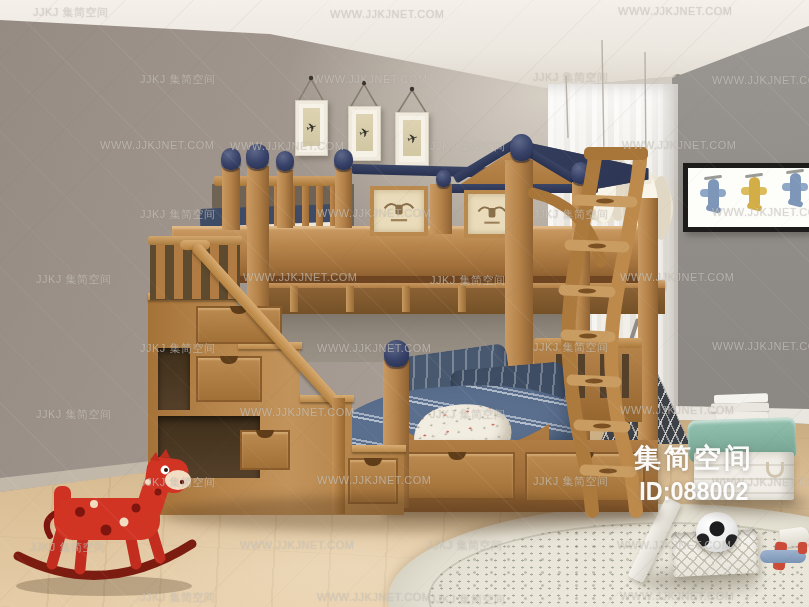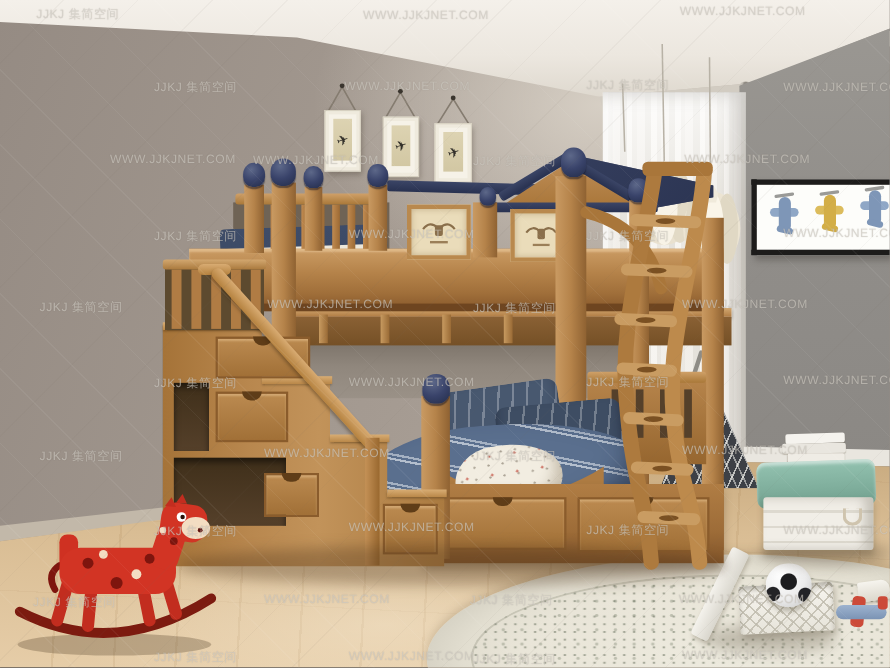--- a/index.html
+++ b/index.html
@@ -506,13 +506,17 @@
       <span class="wm" style="left: 712px; top: 476px;">WWW.JJKJNET.COM</span>
       <span class="wm" style="left: 30px; top: 540px;">JJKJ 集简空间</span>
       <span class="wm" style="left: 240px; top: 539px;">WWW.JJKJNET.COM</span>
       <span class="wm" style="left: 427px; top: 538px;">JJKJ 集简空间</span>
       <span class="wm" style="left: 617px; top: 539px;">WWW.JJKJNET.COM</span>
       <span class="wm" style="left: 140px; top: 590px;">JJKJ 集简空间</span>
       <span class="wm" style="left: 317px; top: 591px;">WWW.JJKJNET.COM</span>
       <span class="wm" style="left: 430px; top: 592px;">JJKJ 集简空间</span>
       <span class="wm" style="left: 620px; top: 590px;">WWW.JJKJNET.COM</span>
     </div>
+  <div id="big-watermark">
+    <span class="line1">集简空间</span>
+    <span class="line2">ID:088002</span>
+  </div>
 </div>
 
 </body></html>

